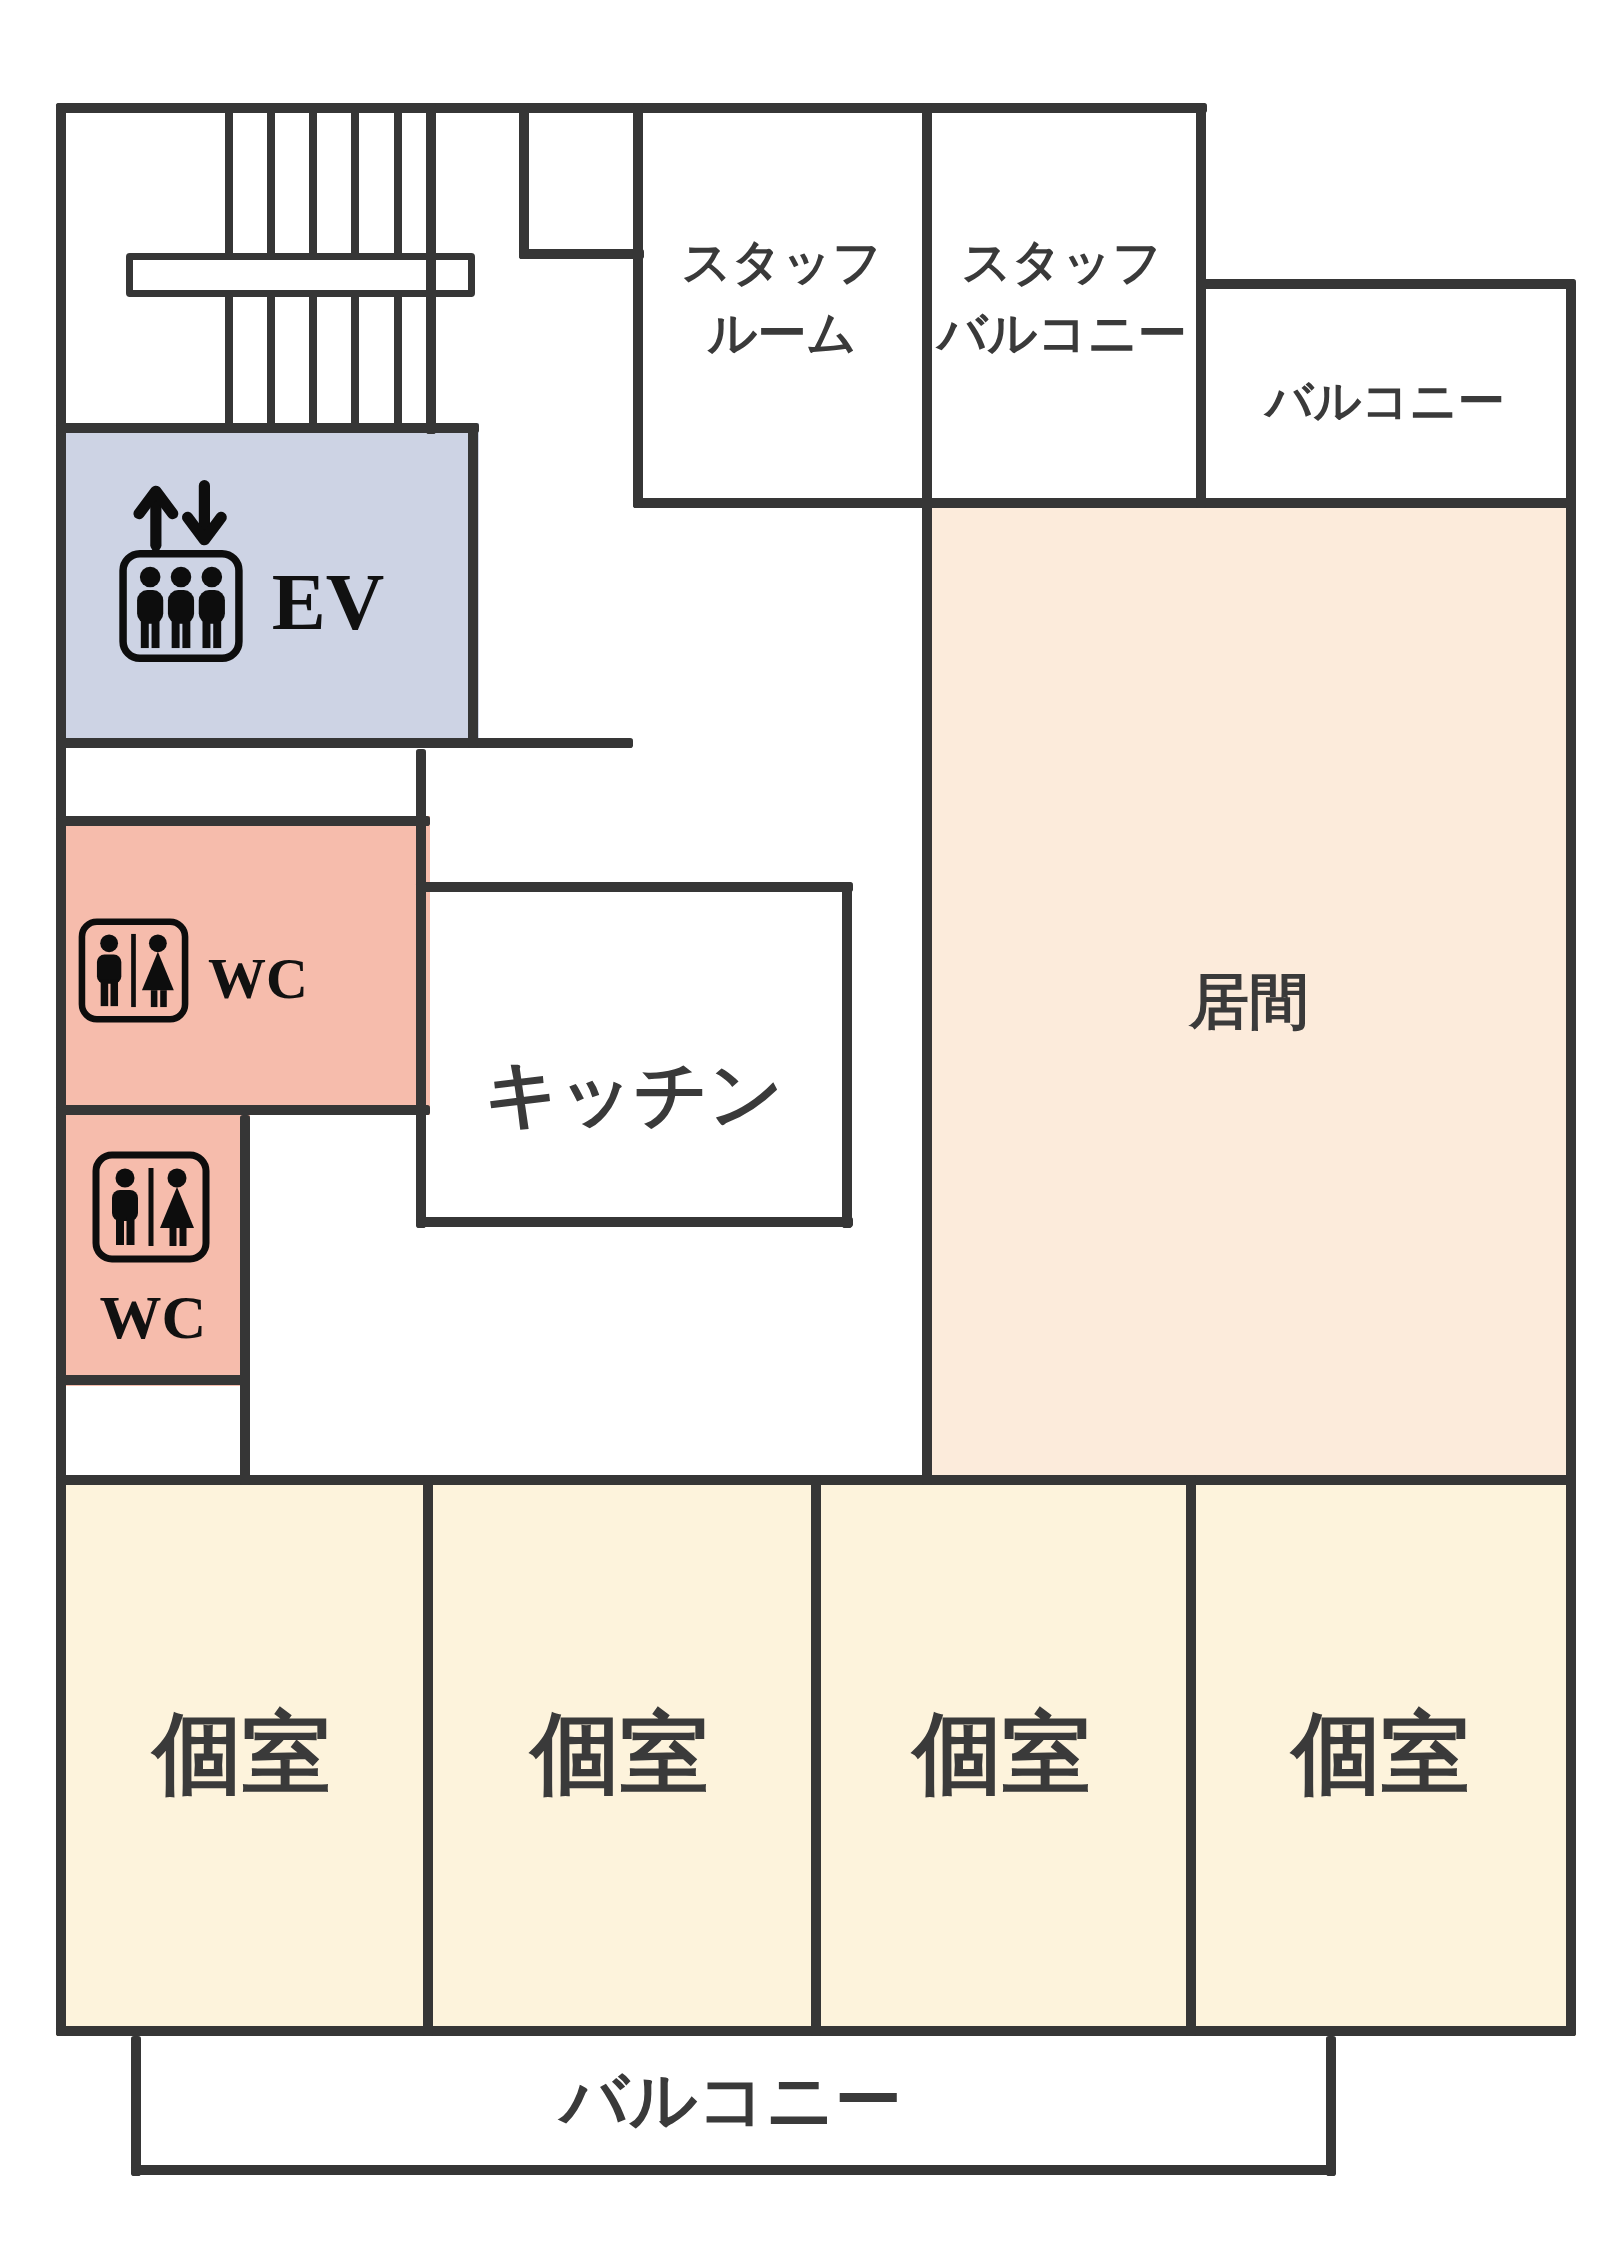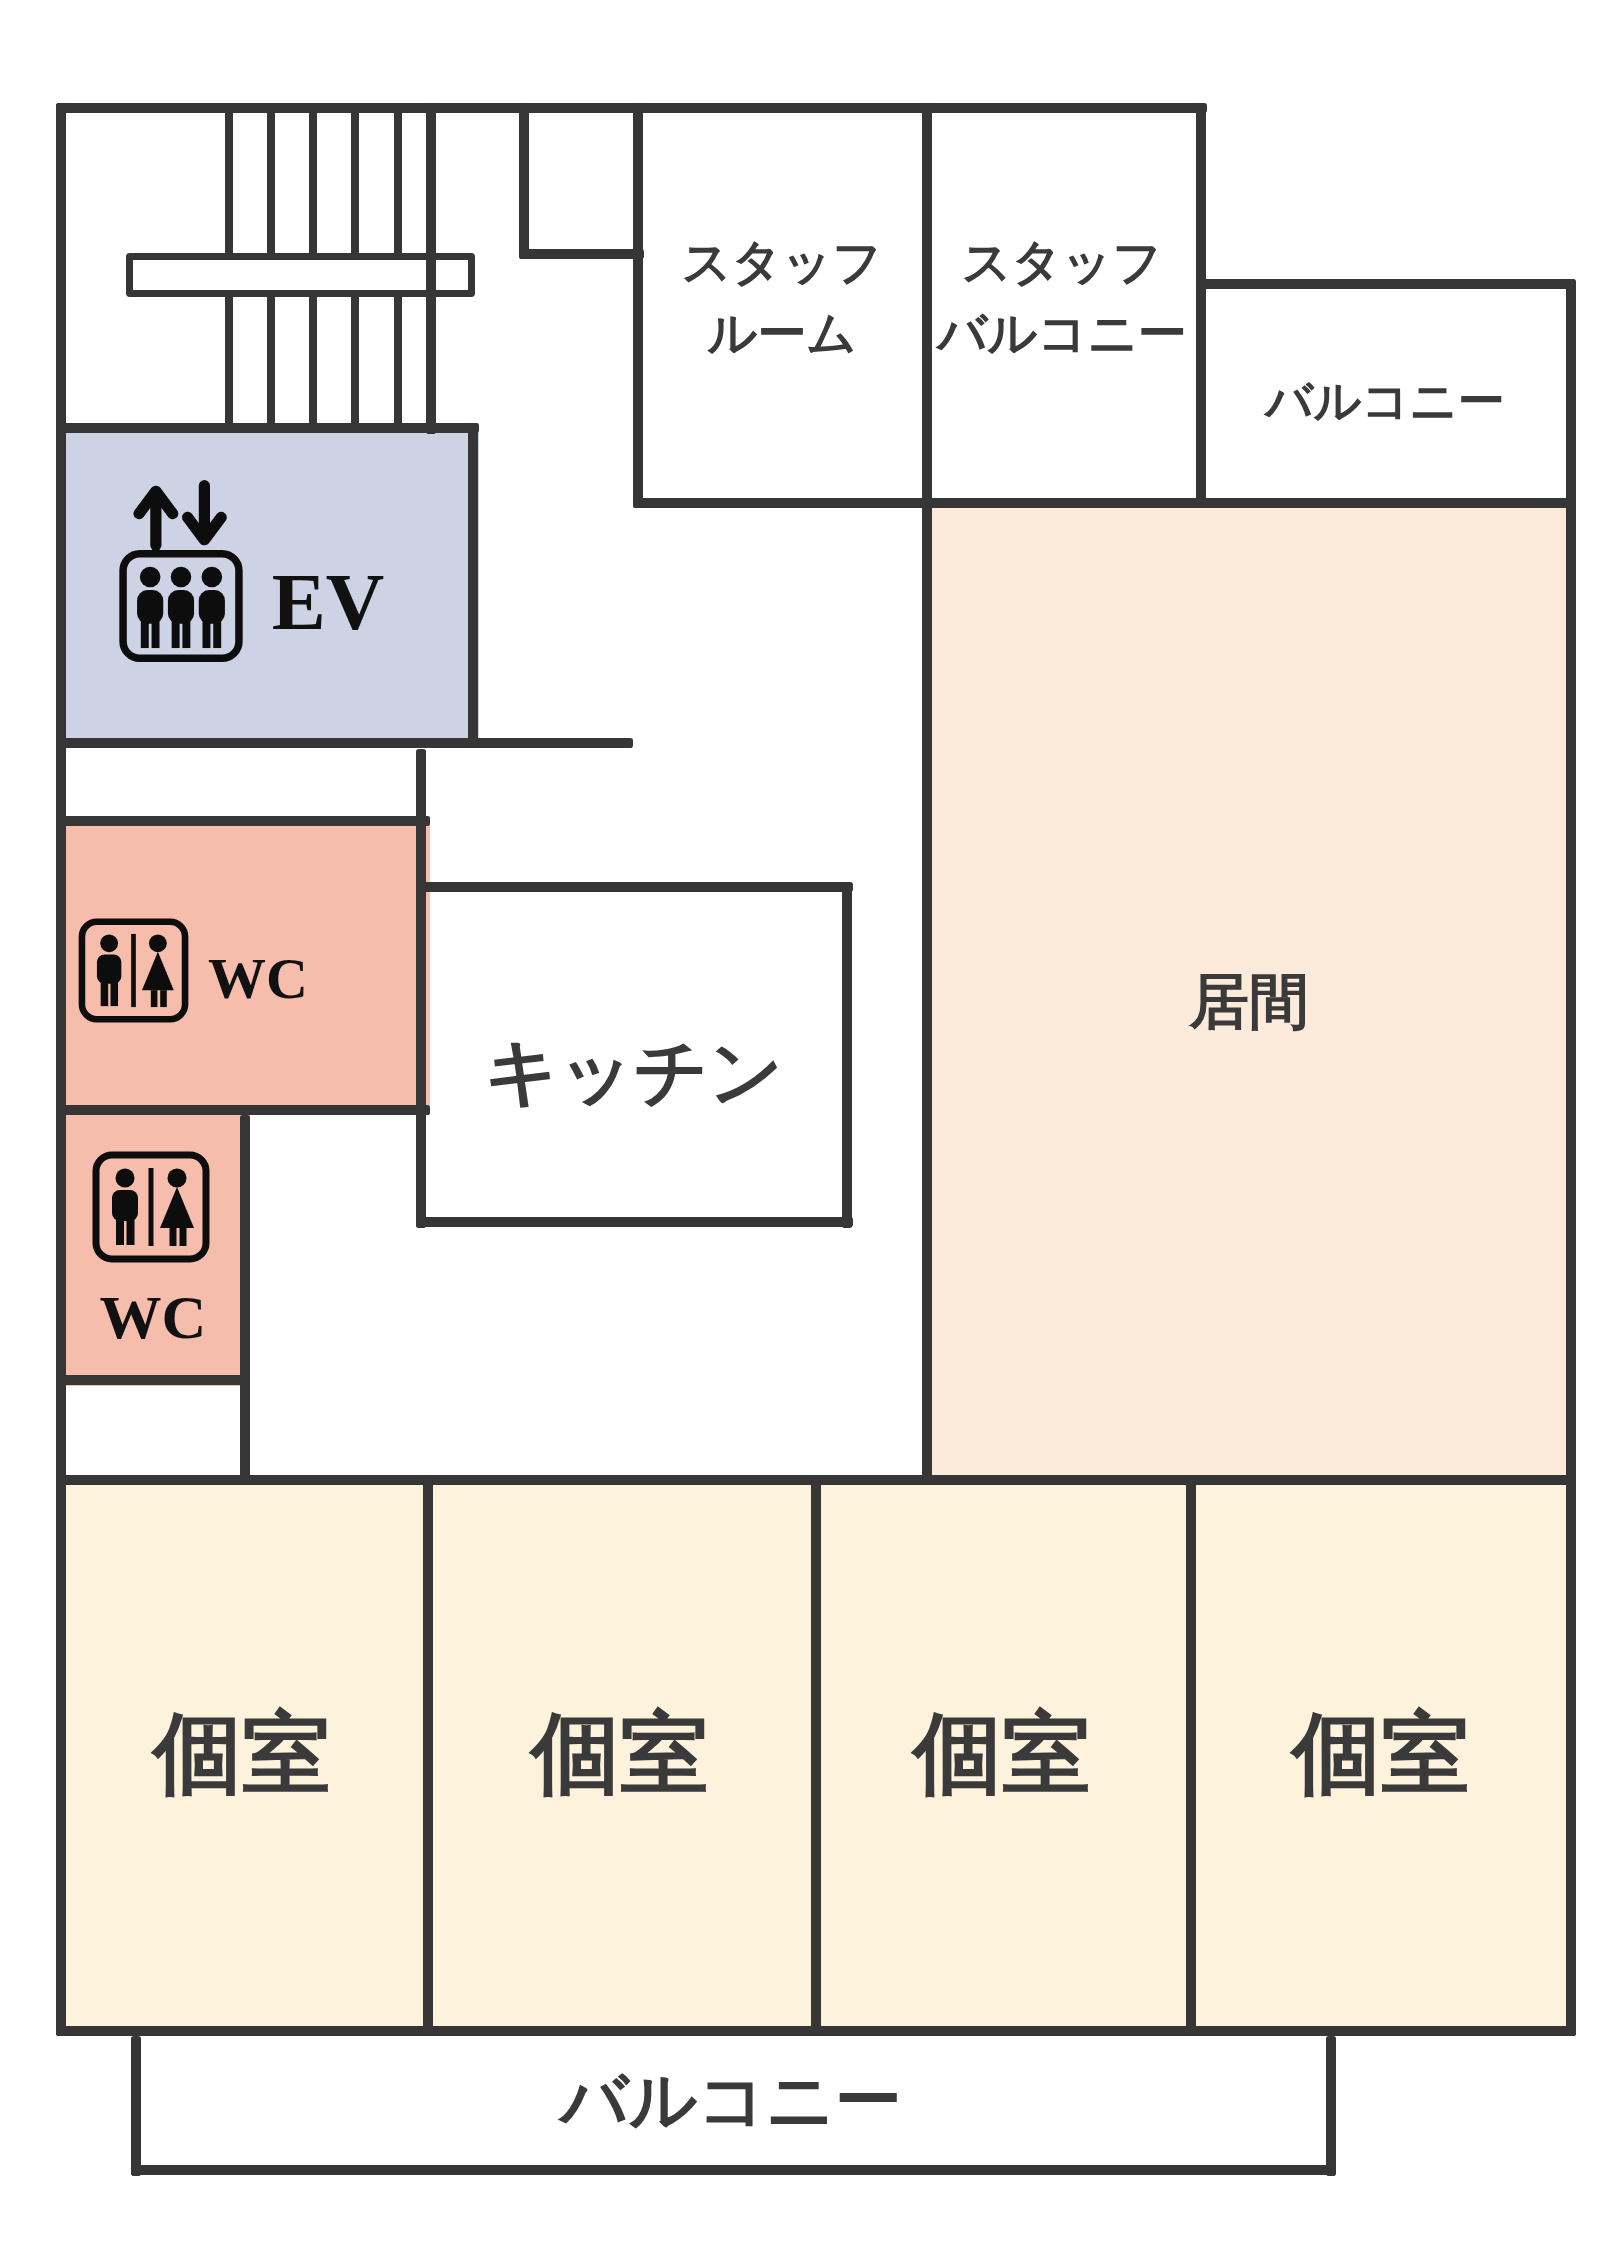--- a/index.html
+++ b/index.html
@@ -155,21 +155,21 @@
   <div class="label" style="left:1385px;top:401px;font-size:47px;">バルコニー</div>
 
   <div class="label ink" style="left:328px;top:603px;font-size:81px;">EV</div>
 
   <div class="label ink" style="left:208px;top:979px;font-size:58px;line-height:1.6;text-align:left;transform:translate(0,-50%);">
     <div>WC</div>
   </div>
 
   <div class="label ink" style="left:153px;top:1318px;font-size:62px;">WC</div>
 
-  <div class="label" style="left:634px;top:1072px;font-size:73px;">キッチン</div>
+  <div class="label" style="left:634px;top:1094px;font-size:73px;">キッチン</div>
 
   <div class="label" style="left:1249px;top:1001px;font-size:60px;line-height:1.25;">
     <div>居間</div>
   </div>
 
   <div class="label" style="left:242px;top:1754px;font-size:89px;">個室</div>
   <div class="label" style="left:620px;top:1754px;font-size:89px;">個室</div>
   <div class="label" style="left:1002px;top:1754px;font-size:89px;">個室</div>
   <div class="label" style="left:1381px;top:1754px;font-size:89px;">個室</div>
 

